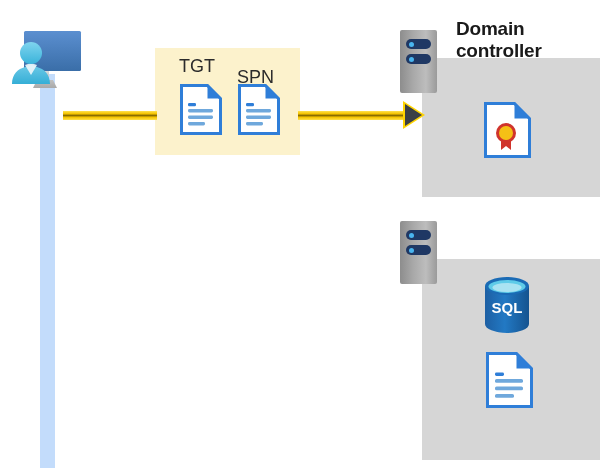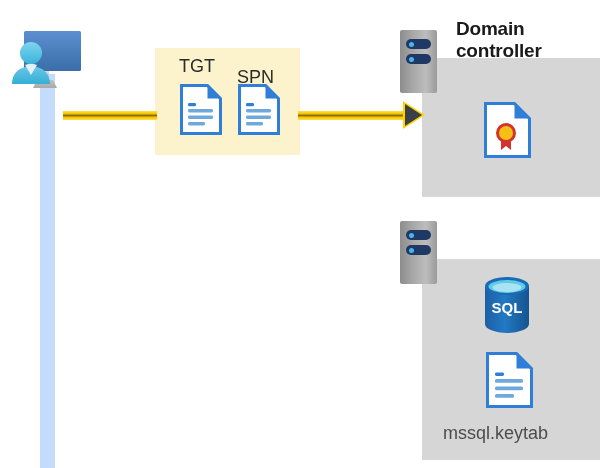--- a/index.html
+++ b/index.html
@@ -295,15 +295,14 @@
     <g fill="#6fa8dc">
       <rect x="9" y="27" width="28" height="3.8" rx="1.6"></rect>
       <rect x="9" y="34.5" width="28" height="3.8" rx="1.6"></rect>
       <rect x="9" y="42" width="19" height="3.8" rx="1.6"></rect>
     </g>
     <g fill="#2f7ed8">
       <rect x="9" y="20.5" width="9" height="3.5" rx="1.4"></rect>
     </g>
   </svg>
 
-  <div id="keytab-caption" class="file-caption">mssql.keytab</div>
 
 </div>
 
 </body></html>

